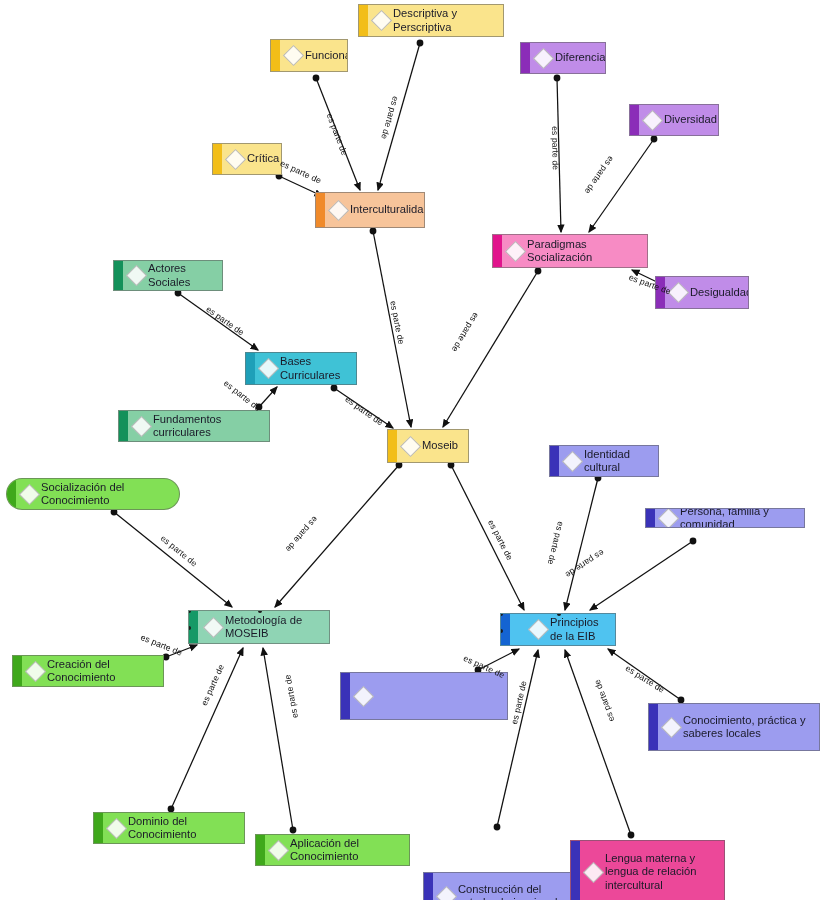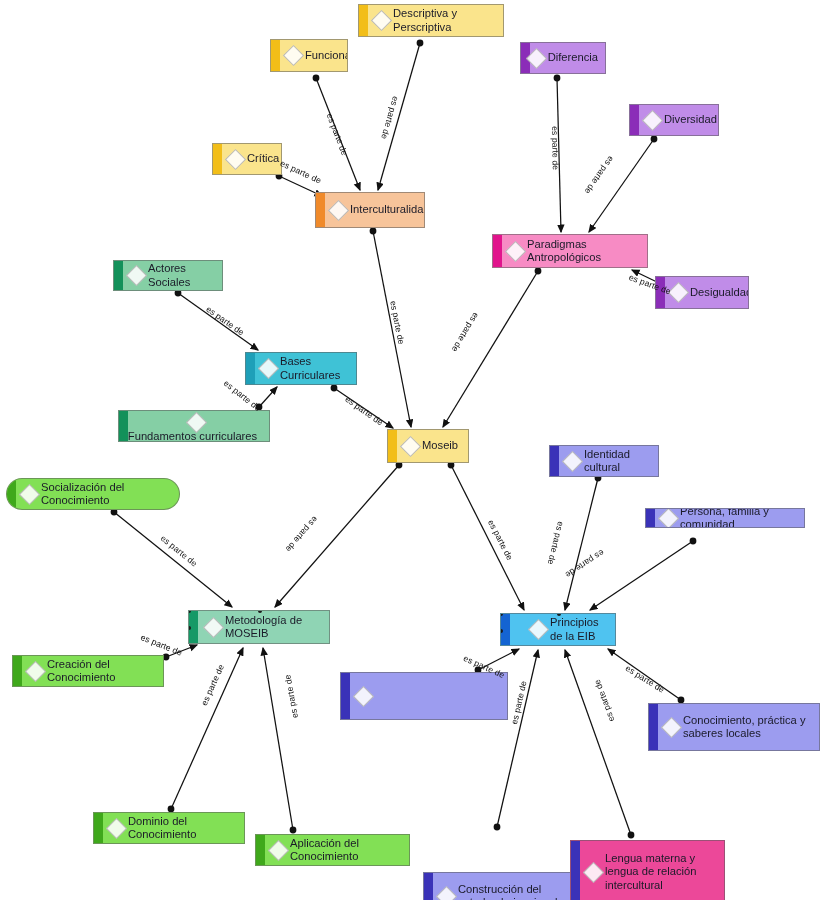--- a/index.html
+++ b/index.html
@@ -154,51 +154,51 @@
       <div class="node" style="left: 212px; top: 143px; width: 70px; height: 32px; background: rgb(250, 228, 140);">
         <span class="stripe" style="background: rgb(242, 190, 24);"></span>
         <span class="bullet"></span>
         <span class="label">Crítica</span>
       </div>
       <div class="node" style="left: 315px; top: 192px; width: 110px; height: 36px; background: rgb(247, 196, 154);">
         <span class="stripe" style="background: rgb(240, 138, 42);"></span>
         <span class="bullet"></span>
         <span class="label">Interculturalidad</span>
       </div>
-      <div class="node" style="left: 520px; top: 42px; width: 86px; height: 32px; background: rgb(192, 140, 232); justify-content: flex-end;">
+      <div class="node" style="left: 520px; top: 42px; width: 86px; height: 32px; background: rgb(192, 140, 232);">
         <span class="stripe" style="background: rgb(139, 45, 184);"></span>
         <span class="bullet"></span>
         <span class="label">Diferencia</span>
       </div>
       <div class="node" style="left: 629px; top: 104px; width: 90px; height: 32px; background: rgb(192, 140, 232);">
         <span class="stripe" style="background: rgb(139, 45, 184);"></span>
         <span class="bullet"></span>
         <span class="label">Diversidad</span>
       </div>
       <div class="node" style="left: 492px; top: 234px; width: 156px; height: 34px; background: rgb(247, 139, 196);">
         <span class="stripe" style="background: rgb(225, 20, 140);"></span>
         <span class="bullet"></span>
-        <span class="label">Paradigmas Antropológicos</span>
+        <span class="label">Paradigmas Socialización</span>
       </div>
       <div class="node" style="left: 655px; top: 276px; width: 94px; height: 33px; background: rgb(192, 140, 232);">
         <span class="stripe" style="background: rgb(139, 45, 184);"></span>
         <span class="bullet"></span>
         <span class="label">Desigualdad</span>
       </div>
       <div class="node" style="left: 113px; top: 260px; width: 110px; height: 31px; background: rgb(133, 207, 165);">
         <span class="stripe" style="background: rgb(19, 145, 90);"></span>
         <span class="bullet"></span>
         <span class="label">Actores Sociales</span>
       </div>
       <div class="node" style="left: 245px; top: 352px; width: 112px; height: 33px; background: rgb(63, 194, 214);">
         <span class="stripe" style="background: rgb(30, 159, 184);"></span>
         <span class="bullet"></span>
         <span class="label">Bases Curriculares</span>
       </div>
-      <div class="node" style="left: 118px; top: 410px; width: 152px; height: 32px; background: rgb(133, 207, 165); flex-direction: column;">
+      <div class="node" style="left: 118px; top: 410px; width: 152px; height: 32px; background: rgb(133, 207, 165);">
         <span class="stripe" style="background: rgb(19, 145, 90);"></span>
         <span class="bullet"></span>
         <span class="label">Fundamentos curriculares</span>
       </div>
       <div class="node" style="left: 387px; top: 429px; width: 82px; height: 34px; background: rgb(250, 228, 140);">
         <span class="stripe" style="background: rgb(242, 190, 24);"></span>
         <span class="bullet"></span>
         <span class="label">Moseib</span>
       </div>
       <div class="node" style="left: 6px; top: 478px; width: 174px; height: 32px; background: rgb(130, 224, 85); border-radius: 16px;">

